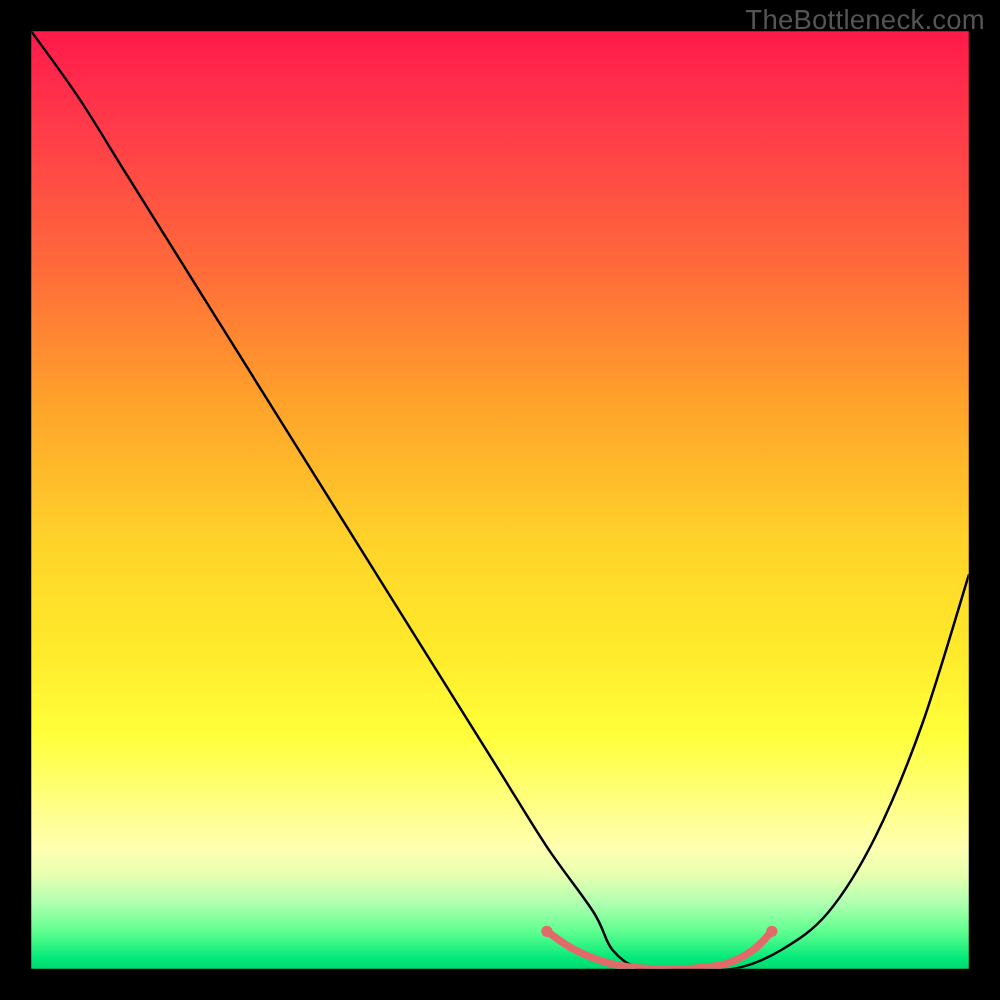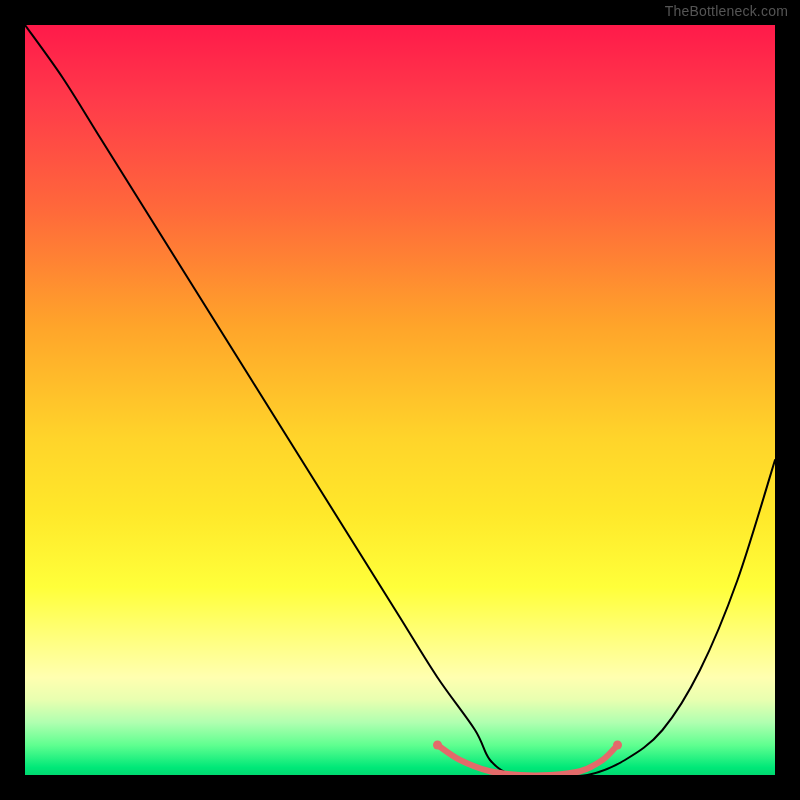--- a/index.html
+++ b/index.html
@@ -10,21 +10,21 @@
     background: #000;
     font-family: Arial, Helvetica, sans-serif;
     position: relative;
     overflow: hidden;
   }
   .watermark {
     position: absolute;
     top: 3px;
     right: 12px;
     color: #555;
-    font-size: 14px;
+    font-size: 22px;
     font-weight: 500;
     z-index: 10;
     letter-spacing: 0.2px;
   }
   .plot-area {
     position: absolute;
     left: 25px;
     top: 25px;
     width: 750px;
     height: 750px;

